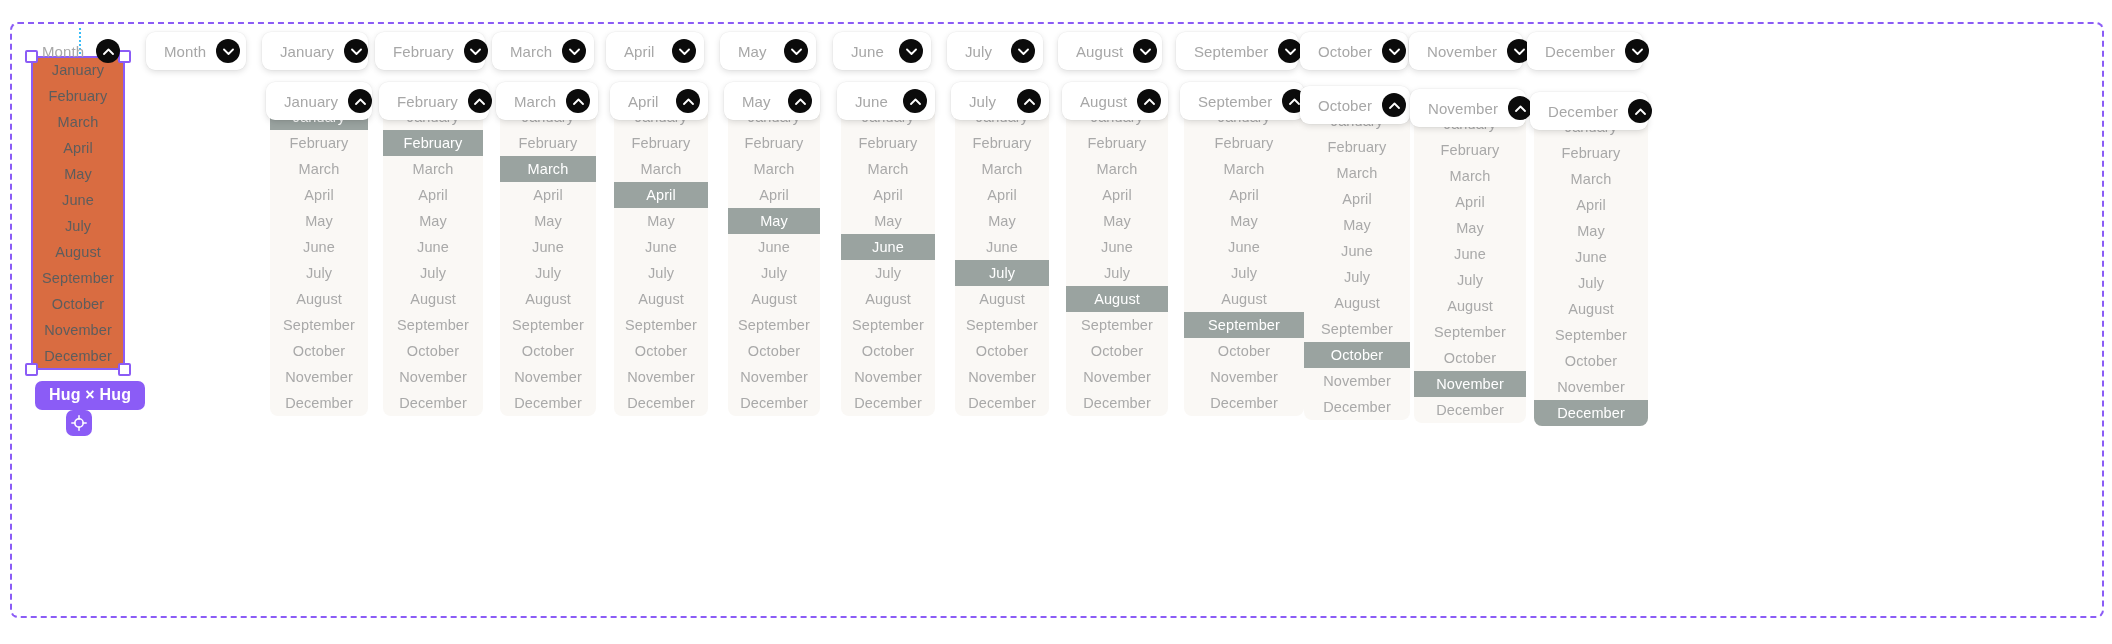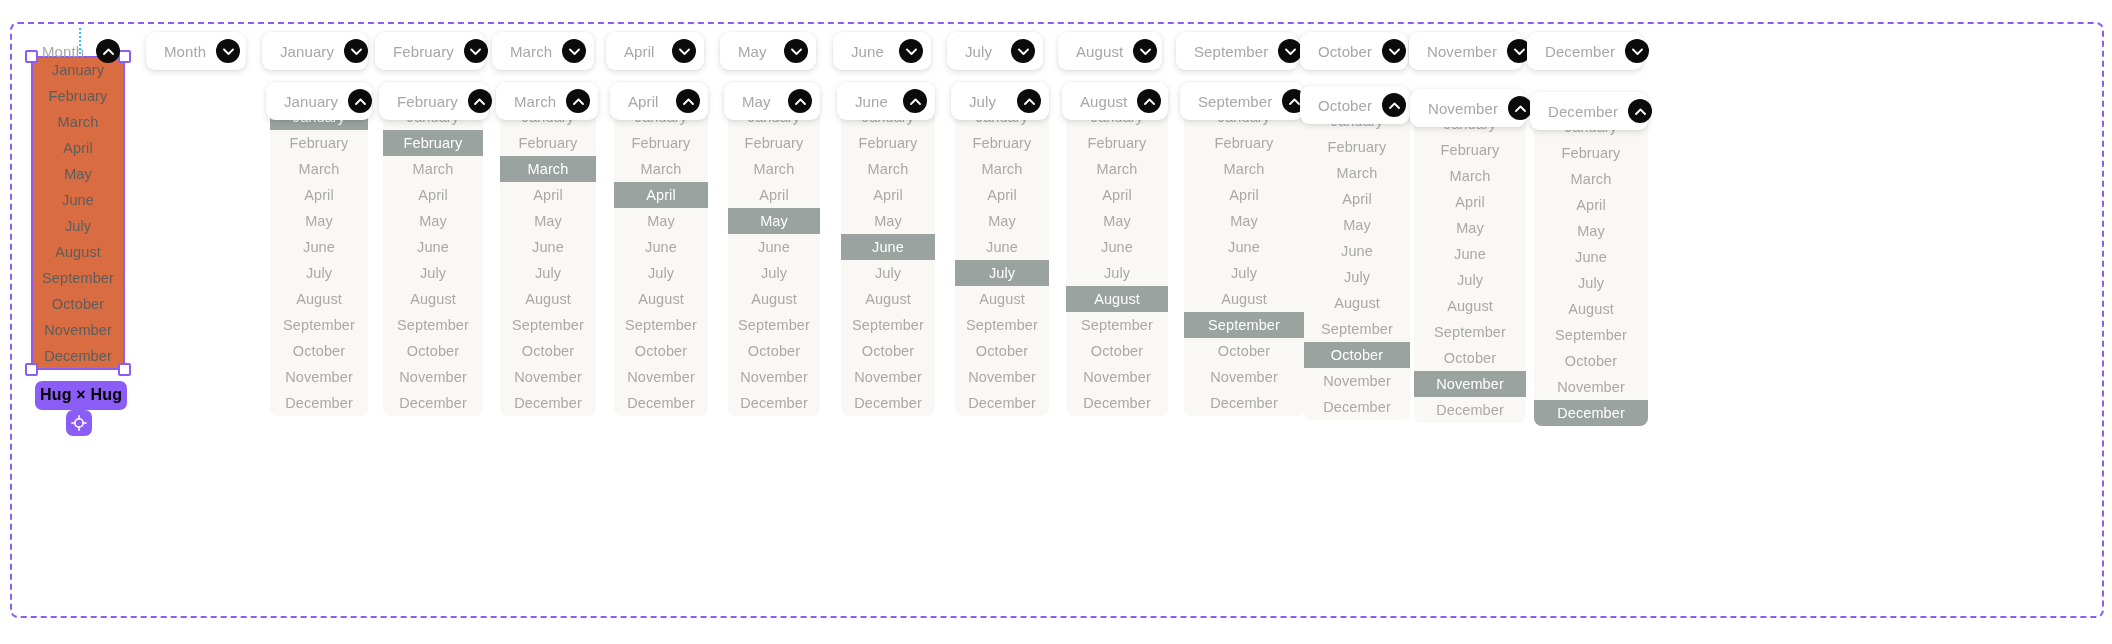--- a/index.html
+++ b/index.html
@@ -110,24 +110,24 @@
     border-radius: 2px;
   }
   .blue-guide {
     position: absolute;
     width: 0;
     border-left: 2px dotted #38bdf8;
   }
   .size-badge {
     position: absolute;
     background: #8b5cf6;
-    color: #000000;
+    color: #ffffff;
     font-size: 16px;
     font-weight: bold;
-    padding: 5px 5px 6px;
+    padding: 5px 14px 6px;
     border-radius: 7px;
     white-space: nowrap;
     letter-spacing: 0.2px;
     z-index: 12;
   }
   .target-btn {
     position: absolute;
     width: 26px;
     height: 26px;
     background: #8b5cf6;

